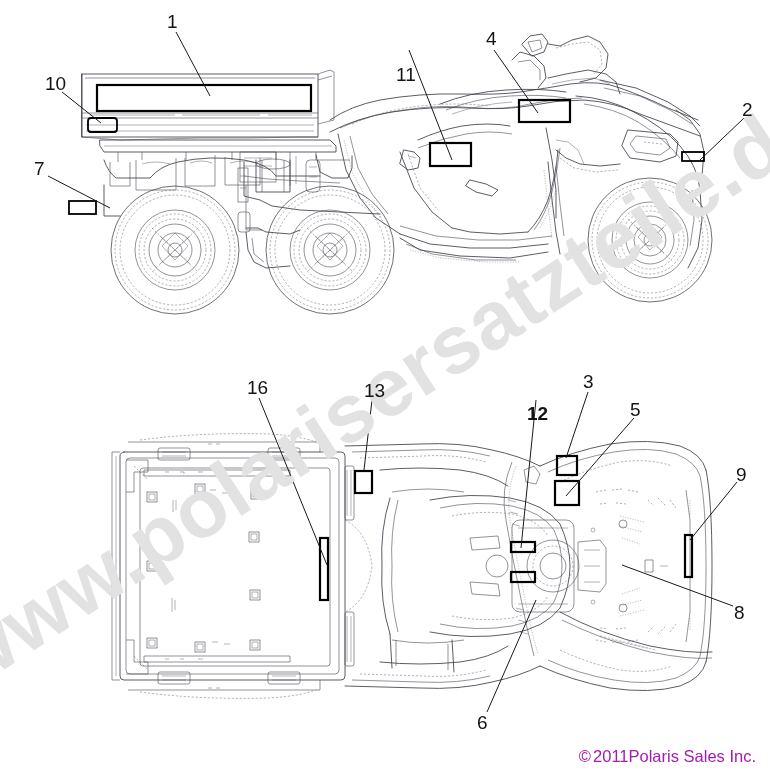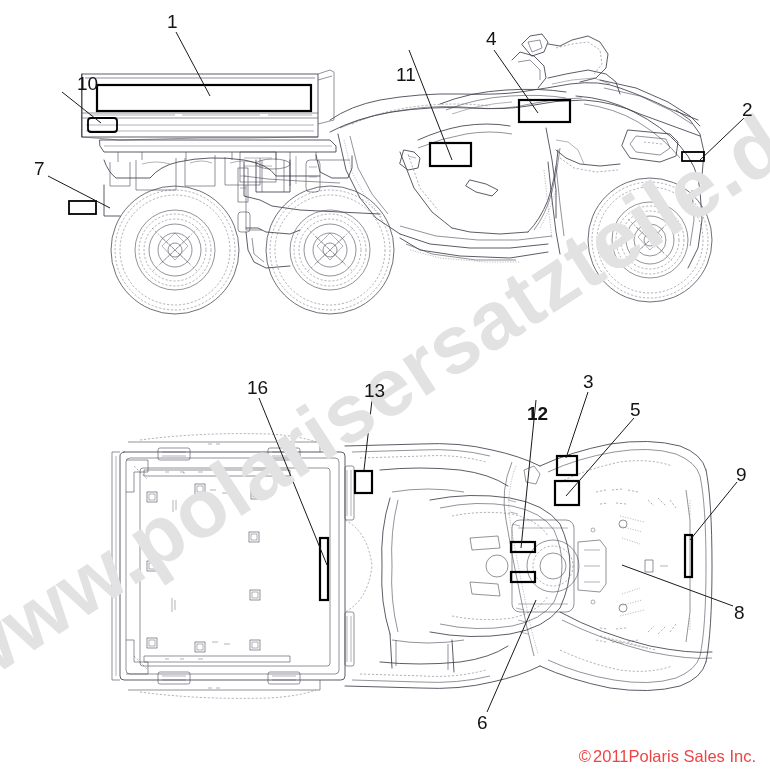--- a/index.html
+++ b/index.html
@@ -32,21 +32,21 @@
     line-height: 1;
     letter-spacing: 0px;
     user-select: none;
   }
   .copyright {
     position: absolute;
     right: 14px;
     bottom: 12px;
     font-family: "Liberation Sans", sans-serif;
     font-size: 16.5px;
-    color: #ef4444;
+    color: #a21caf;
     white-space: nowrap;
     margin-top: 47px;
   }
   .copyright .csym {
     display: inline-block;
     margin-right: 2px;
   }
   .wm {
     position: absolute;
     left: 50%;
@@ -434,21 +434,21 @@
       <path class="lead" d="M634,418 L566,496"></path>
       <path class="lead" d="M737,482 L690,540"></path>
       <path class="lead" d="M733,606 L622,565"></path>
       <path class="lead" d="M487,712 L536,600"></path>
     </g>
   </svg>
 
   <div class="wm">www.polarisersatzteile.de</div>
 
   <div class="callout-num" style="left:167px; top:12px;">1</div>
-  <div class="callout-num" style="left:45px;  top:74px;margin-left:32px;">10</div>
+  <div class="callout-num" style="left:45px;  top:74px;">10</div>
   <div class="callout-num" style="left:396px; top:30px;margin-top:35px;">11</div>
   <div class="callout-num" style="left:486px; top:29px;">4</div>
   <div class="callout-num" style="left:742px; top:100px;">2</div>
   <div class="callout-num" style="left:34px;  top:159px;">7</div>
 
   <div class="callout-num" style="left:247px; top:378px;">16</div>
   <div class="callout-num" style="left:364px; top:381px;">13</div>
   <div class="callout-num" style="left:527px; top:404px;font-weight:bold;">12</div>
   <div class="callout-num" style="left:583px; top:372px;">3</div>
   <div class="callout-num" style="left:630px; top:400px;">5</div>

